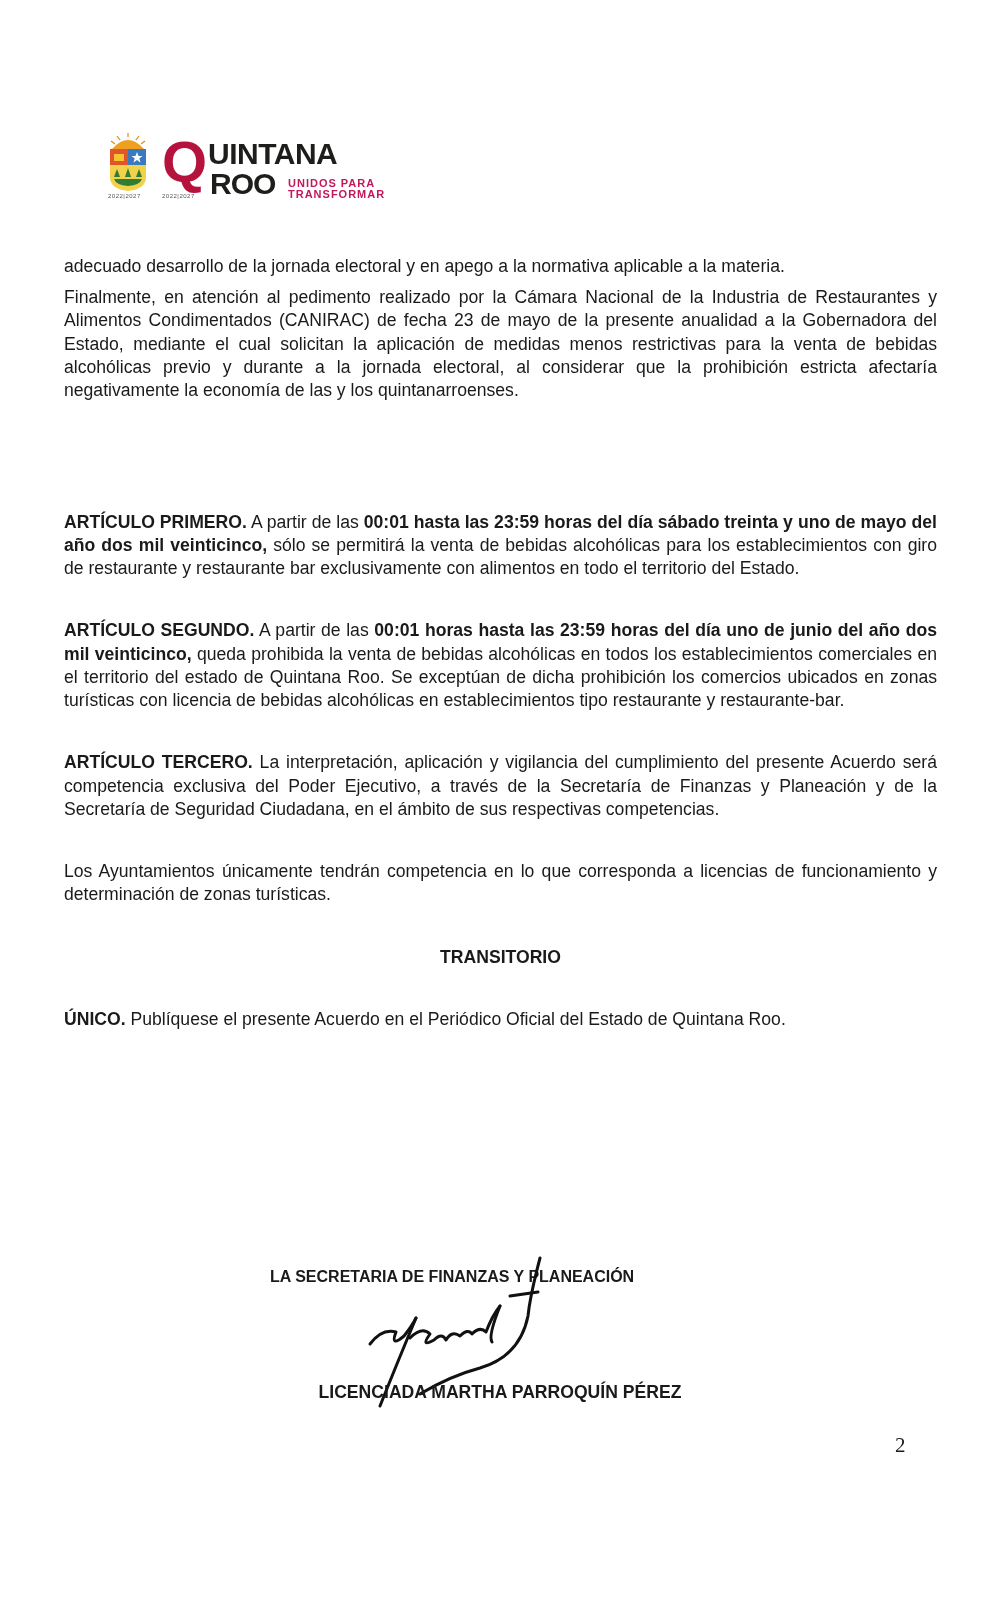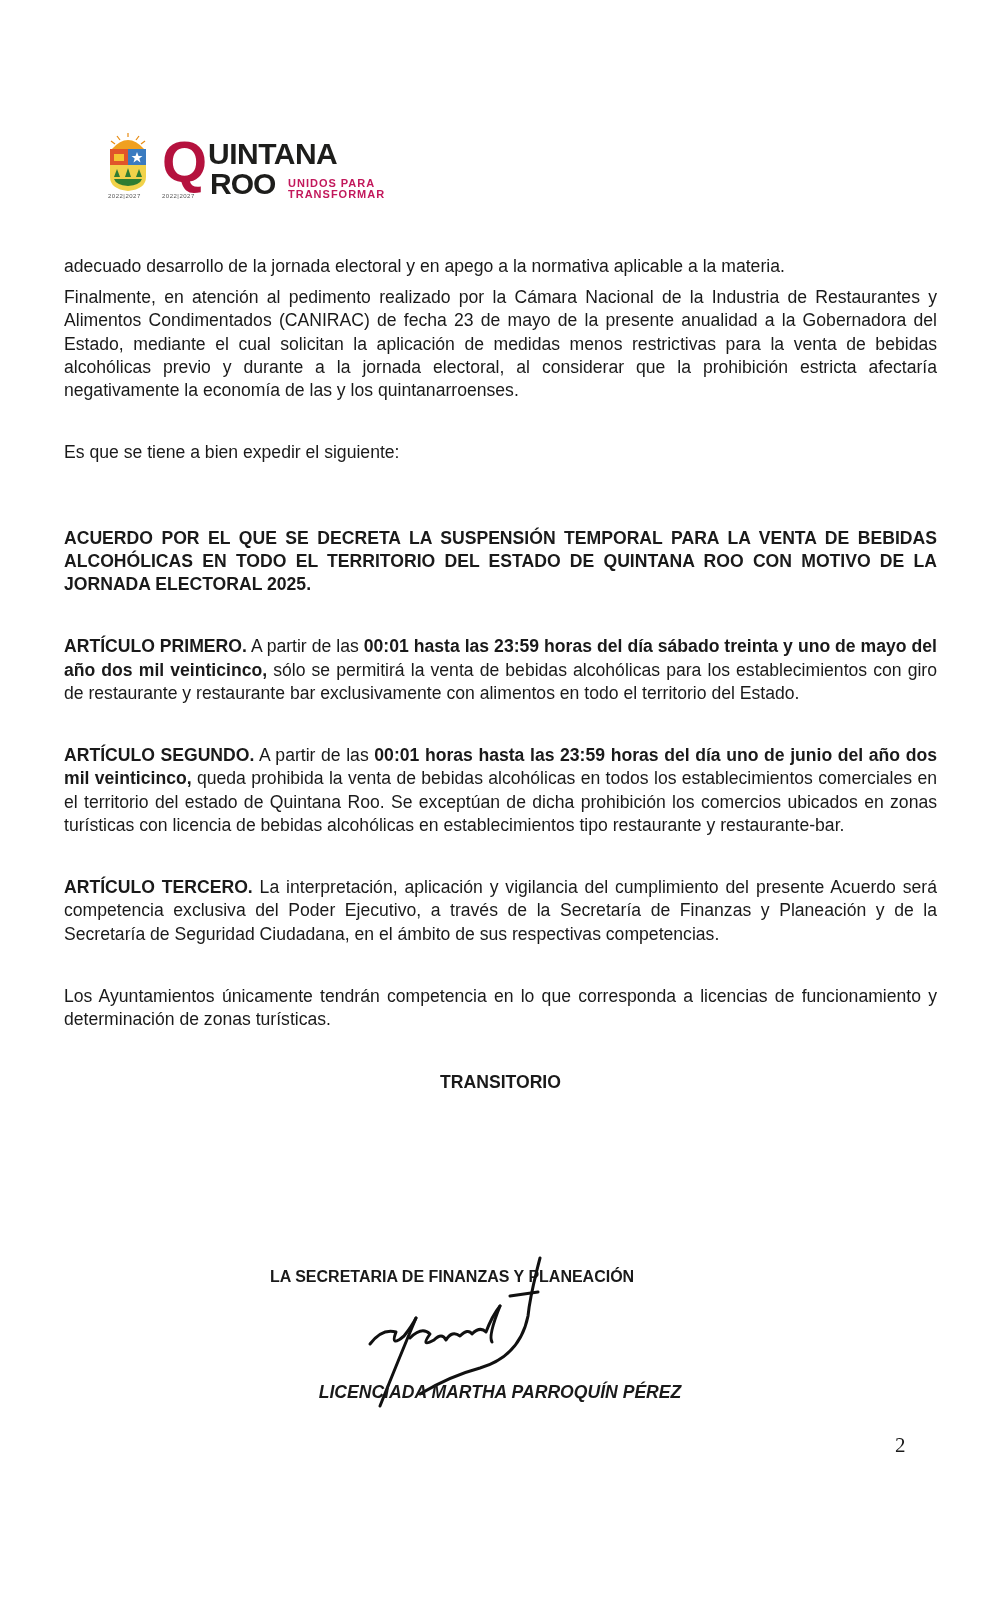--- a/index.html
+++ b/index.html
@@ -17,21 +17,21 @@
 
     .content { position: absolute; left: 56px; top: 247px; width: 889px; font-size: 17.6px; line-height: 23.2px; }
     p { margin: 8px; text-align: justify; }
     .gap { height: 23.2px; }
     .gap-lg { height: 46px; }
     b { font-weight: bold; }
     .center { text-align: center; }
     .sig-block { position: absolute; left: 0; top: 1268px; width: 1003px; }
     .sig-title { position: absolute; left: 270px; top: 0; width: 460px; font-weight: bold; font-size: 16px; }
     .signature { position: absolute; left: 360px; top: -12px; width: 220px; height: 160px; }
-    .sig-name { position: absolute; left: 290px; top: 114px; width: 420px; text-align: center; font-weight: bold; font-size: 17.6px; font-style: italic; }
+    .sig-name { position: absolute; left: 290px; top: 114px; width: 420px; text-align: center; font-weight: bold; font-size: 17.6px; }
     .page-number { position: absolute; left: 895px; top: 1433px; font-family: "Liberation Serif", serif; font-size: 21px; }
   </style>
 </head>
 <body>
 
 <div class="logo">
   <svg class="shield" viewBox="0 0 44 68">
     <path d="M6 16 Q22 -2 38 16 Z" fill="#f0a020"></path>
     <g stroke="#e88a10" stroke-width="1.2">
       <line x1="22" y1="4" x2="22" y2="0"></line>
@@ -57,34 +57,33 @@
     <span class="wm-roo">ROO</span>
     <span class="wm-tag"><span>UNIDOS PARA</span><br><span>TRANSFORMAR</span></span>
     <span class="wm-years">2022|2027</span>
   </div>
 </div>
 
 <div class="content">
   <p>adecuado desarrollo de la jornada electoral y en apego a la normativa aplicable a la materia.</p>
   <p>Finalmente, en atención al pedimento realizado por la Cámara Nacional de la Industria de Restaurantes y Alimentos Condimentados (CANIRAC) de fecha 23 de mayo de la presente anualidad a la Gobernadora del Estado, mediante el cual solicitan la aplicación de medidas menos restrictivas para la venta de bebidas alcohólicas previo y durante a la jornada electoral, al considerar que la prohibición estricta afectaría negativamente la economía de las y los quintanarroenses.</p>
   <div class="gap"></div>
-  <p>Es que se tiene a bien expedir el siguiente:</p>
   <div class="gap-lg"></div>
-  <p><b>ACUERDO POR EL QUE SE DECRETA LA SUSPENSIÓN TEMPORAL PARA LA VENTA DE BEBIDAS ALCOHÓLICAS EN TODO EL TERRITORIO DEL ESTADO DE QUINTANA ROO CON MOTIVO DE LA JORNADA ELECTORAL 2025.</b></p>
   <div class="gap"></div>
   <p><b>ARTÍCULO PRIMERO.</b><span> A partir de las </span><b>00:01 hasta las 23:59 horas del día sábado treinta y uno de mayo del año dos mil veinticinco,</b><span> sólo se permitirá la venta de bebidas alcohólicas para los establecimientos con giro de restaurante y restaurante bar exclusivamente con alimentos en todo el territorio del Estado.</span></p>
   <div class="gap"></div>
   <p><b>ARTÍCULO SEGUNDO.</b><span> A partir de las </span><b>00:01 horas hasta las 23:59 horas del día uno de junio del año dos mil veinticinco,</b><span> queda prohibida la venta de bebidas alcohólicas en todos los establecimientos comerciales en el territorio del estado de Quintana Roo. Se exceptúan de dicha prohibición los comercios ubicados en zonas turísticas con licencia de bebidas alcohólicas en establecimientos tipo restaurante y restaurante-bar.</span></p>
   <div class="gap"></div>
   <p><b>ARTÍCULO TERCERO.</b><span> La interpretación, aplicación y vigilancia del cumplimiento del presente Acuerdo será competencia exclusiva del Poder Ejecutivo, a través de la Secretaría de Finanzas y Planeación y de la Secretaría de Seguridad Ciudadana, en el ámbito de sus respectivas competencias.</span></p>
   <div class="gap"></div>
   <p>Los Ayuntamientos únicamente tendrán competencia en lo que corresponda a licencias de funcionamiento y determinación de zonas turísticas.</p>
   <div class="gap"></div>
   <p class="center"><b>TRANSITORIO</b></p>
   <div class="gap"></div>
+  <p><b>ÚNICO.</b><span> Publíquese el presente Acuerdo en el Periódico Oficial del Estado de Quintana Roo.</span></p>
   <div class="gap"></div>
 </div>
 
 <div class="sig-block">
   <div class="sig-title">LA SECRETARIA DE FINANZAS Y PLANEACIÓN</div>
   <svg class="signature" viewBox="0 0 220 160" fill="none" stroke="#111" stroke-width="3" stroke-linecap="round" stroke-linejoin="round">
     <path d="M10 88 Q22 72 36 76 Q30 92 44 80 Q52 70 56 62"></path>
     <path d="M56 62 Q40 100 20 150"></path>
     <path d="M50 82 Q62 70 70 78 Q60 92 74 84 Q82 76 86 84 Q92 74 100 80 Q108 72 112 78 Q120 70 126 76 Q132 60 140 50"></path>
     <path d="M140 50 Q128 80 132 86"></path>

